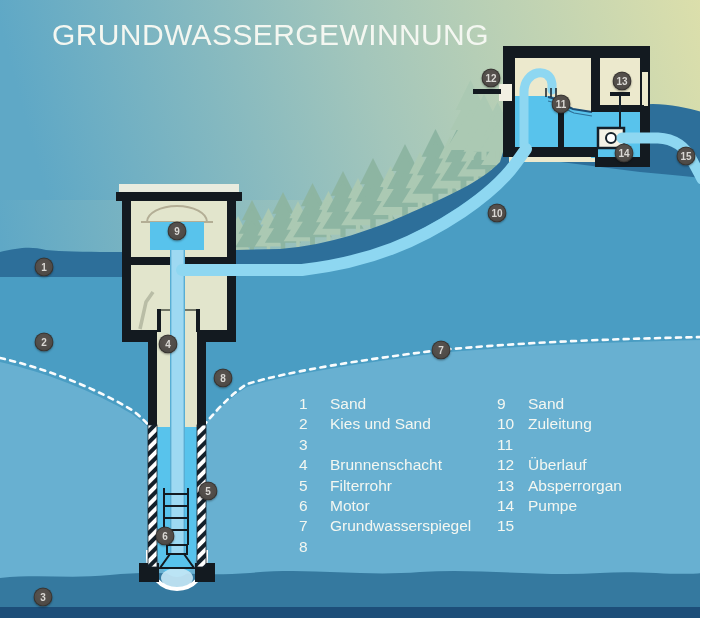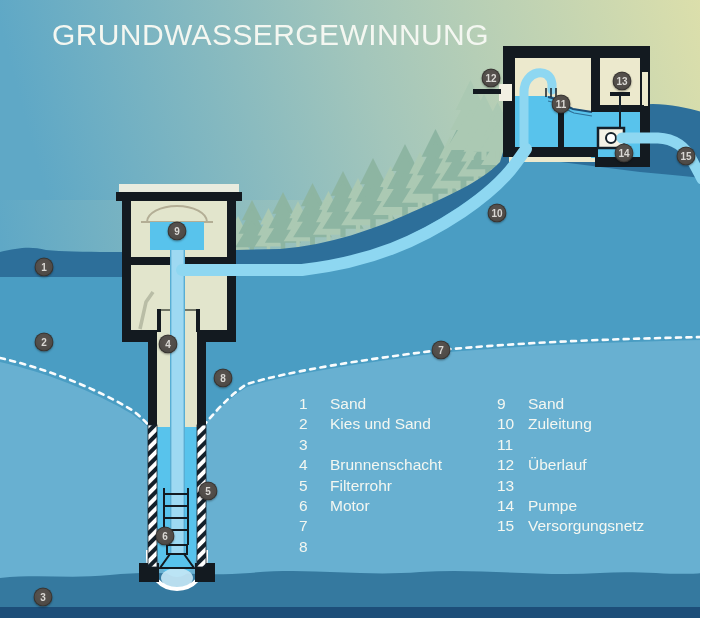--- a/index.html
+++ b/index.html
@@ -230,20 +230,21 @@
       <div class="legend-row">
         <span class="legend-num">5</span>
         <span class="legend-label">Filterrohr</span>
       </div>
       <div class="legend-row">
         <span class="legend-num">6</span>
         <span class="legend-label">Motor</span>
       </div>
       <div class="legend-row">
         <span class="legend-num">7</span>
+        <span class="legend-label">Grundwasserspiegel</span>
       </div>
       <div class="legend-row">
         <span class="legend-num">8</span>
       </div>
     </div>
   <div id="legend-right" class="legend">
       <div class="legend-row">
         <span class="legend-num">9</span>
         <span class="legend-label">Sand</span>
       </div>
@@ -253,28 +254,28 @@
       </div>
       <div class="legend-row">
         <span class="legend-num">11</span>
       </div>
       <div class="legend-row">
         <span class="legend-num">12</span>
         <span class="legend-label">Überlauf</span>
       </div>
       <div class="legend-row">
         <span class="legend-num">13</span>
+        <span class="legend-label">Absperrorgan</span>
       </div>
       <div class="legend-row">
         <span class="legend-num">14</span>
         <span class="legend-label">Pumpe</span>
       </div>
       <div class="legend-row">
         <span class="legend-num">15</span>
-        <span class="legend-label">Versorgungsnetz</span>
       </div>
     </div>
 
   <div id="badges">
       <div class="badge" style="left: 44px; top: 267px;">1</div>
       <div class="badge" style="left: 44px; top: 342px;">2</div>
       <div class="badge" style="left: 43px; top: 597px;">3</div>
       <div class="badge" style="left: 168px; top: 344px;">4</div>
       <div class="badge" style="left: 208px; top: 491px;">5</div>
       <div class="badge" style="left: 165px; top: 536px;">6</div>

